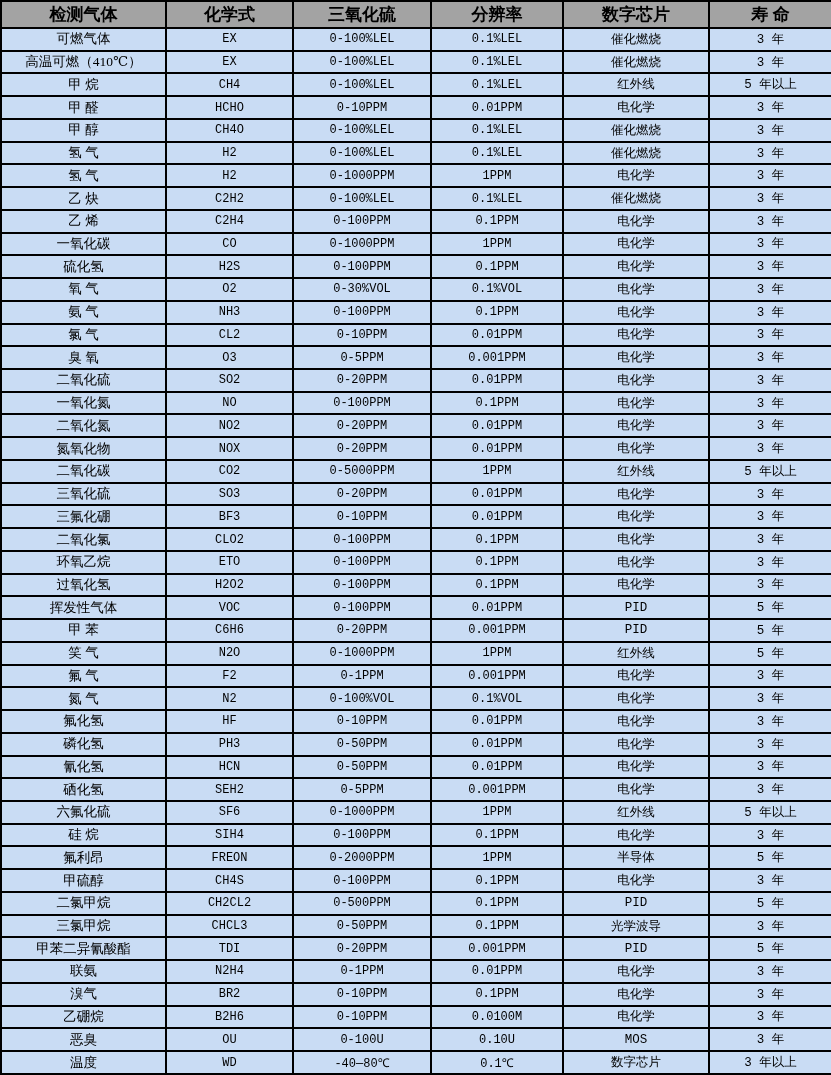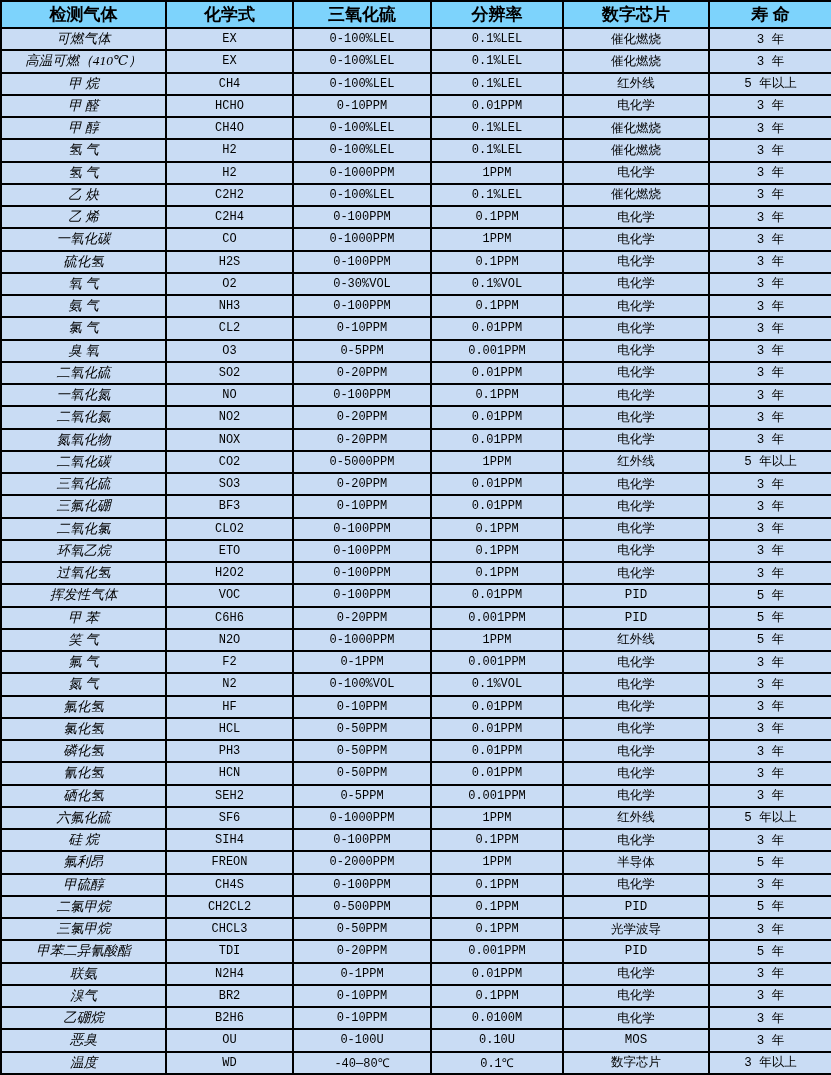--- a/index.html
+++ b/index.html
@@ -17,35 +17,34 @@
   #spec-table th, #spec-table td {
     border: 2px solid #000000;
     text-align: center;
     vertical-align: middle;
     padding: 0 2px;
     overflow: hidden;
     white-space: nowrap;
     color: #000000;
   }
   #spec-table th {
-    background: #7dd3fc;
+    background: #a3a3a3;
     font-family: "Liberation Sans", "DejaVu Sans", sans-serif;
     font-weight: bold;
     font-size: 17px;
     height: 25px;
   }
   #spec-table td {
     background: #c9dcf4;
     font-family: "Liberation Mono", "DejaVu Sans Mono", monospace;
     font-size: 12px;
   }
   #spec-table td.col-0 {
     font-size: 13.5px;
     font-family: "Liberation Serif", "DejaVu Serif", serif;
-    font-style: italic;
   }
   #spec-table td.col-4, #spec-table td.col-5 {
     font-size: 12.5px;
   }
 </style>
 </head>
 <body>
 
 <table id="spec-table">
   <colgroup>
@@ -309,28 +308,20 @@
       </tr>
       <tr>
         <td class="col-0">氟化氢</td>
         <td class="col-1">HF</td>
         <td class="col-2">0-10PPM</td>
         <td class="col-3">0.01PPM</td>
         <td class="col-4">电化学</td>
         <td class="col-5">3 年</td>
       </tr>
       <tr>
-        <td class="col-0">氯化氢</td>
-        <td class="col-1">HCL</td>
-        <td class="col-2">0-50PPM</td>
-        <td class="col-3">0.01PPM</td>
-        <td class="col-4">电化学</td>
-        <td class="col-5">3 年</td>
-      </tr>
-      <tr>
         <td class="col-0">磷化氢</td>
         <td class="col-1">PH3</td>
         <td class="col-2">0-50PPM</td>
         <td class="col-3">0.01PPM</td>
         <td class="col-4">电化学</td>
         <td class="col-5">3 年</td>
       </tr>
       <tr>
         <td class="col-0">氰化氢</td>
         <td class="col-1">HCN</td>

